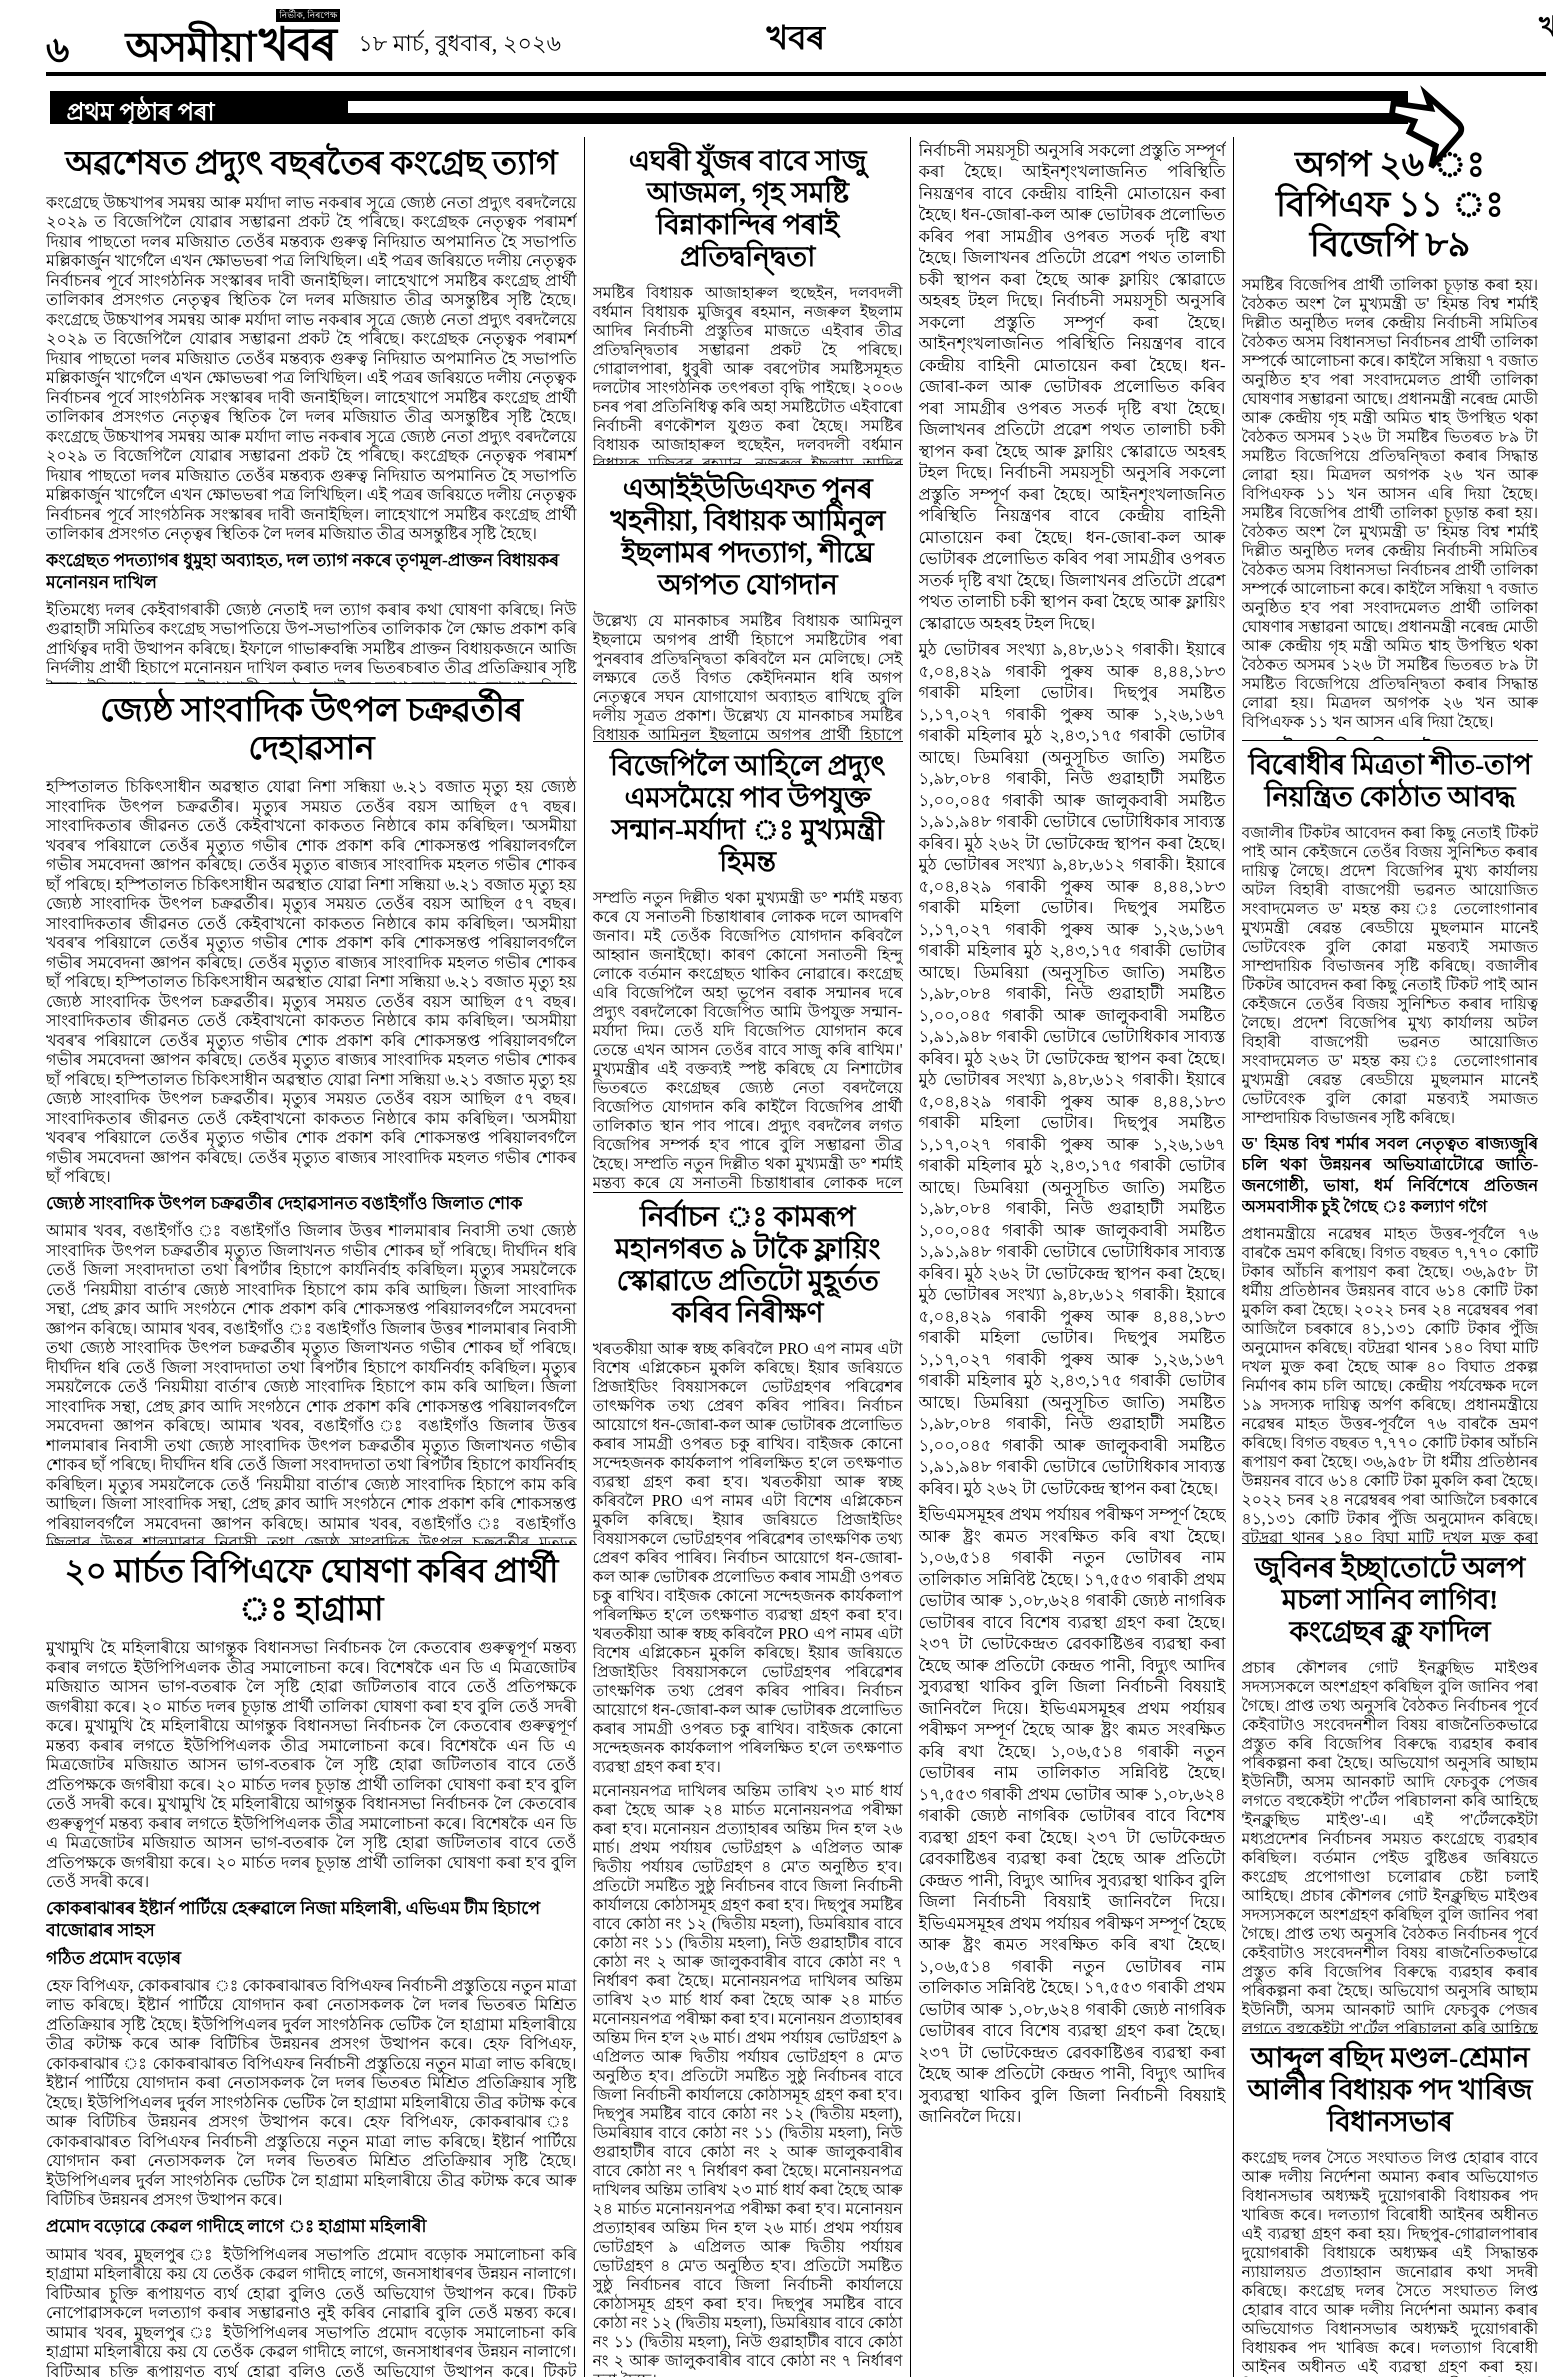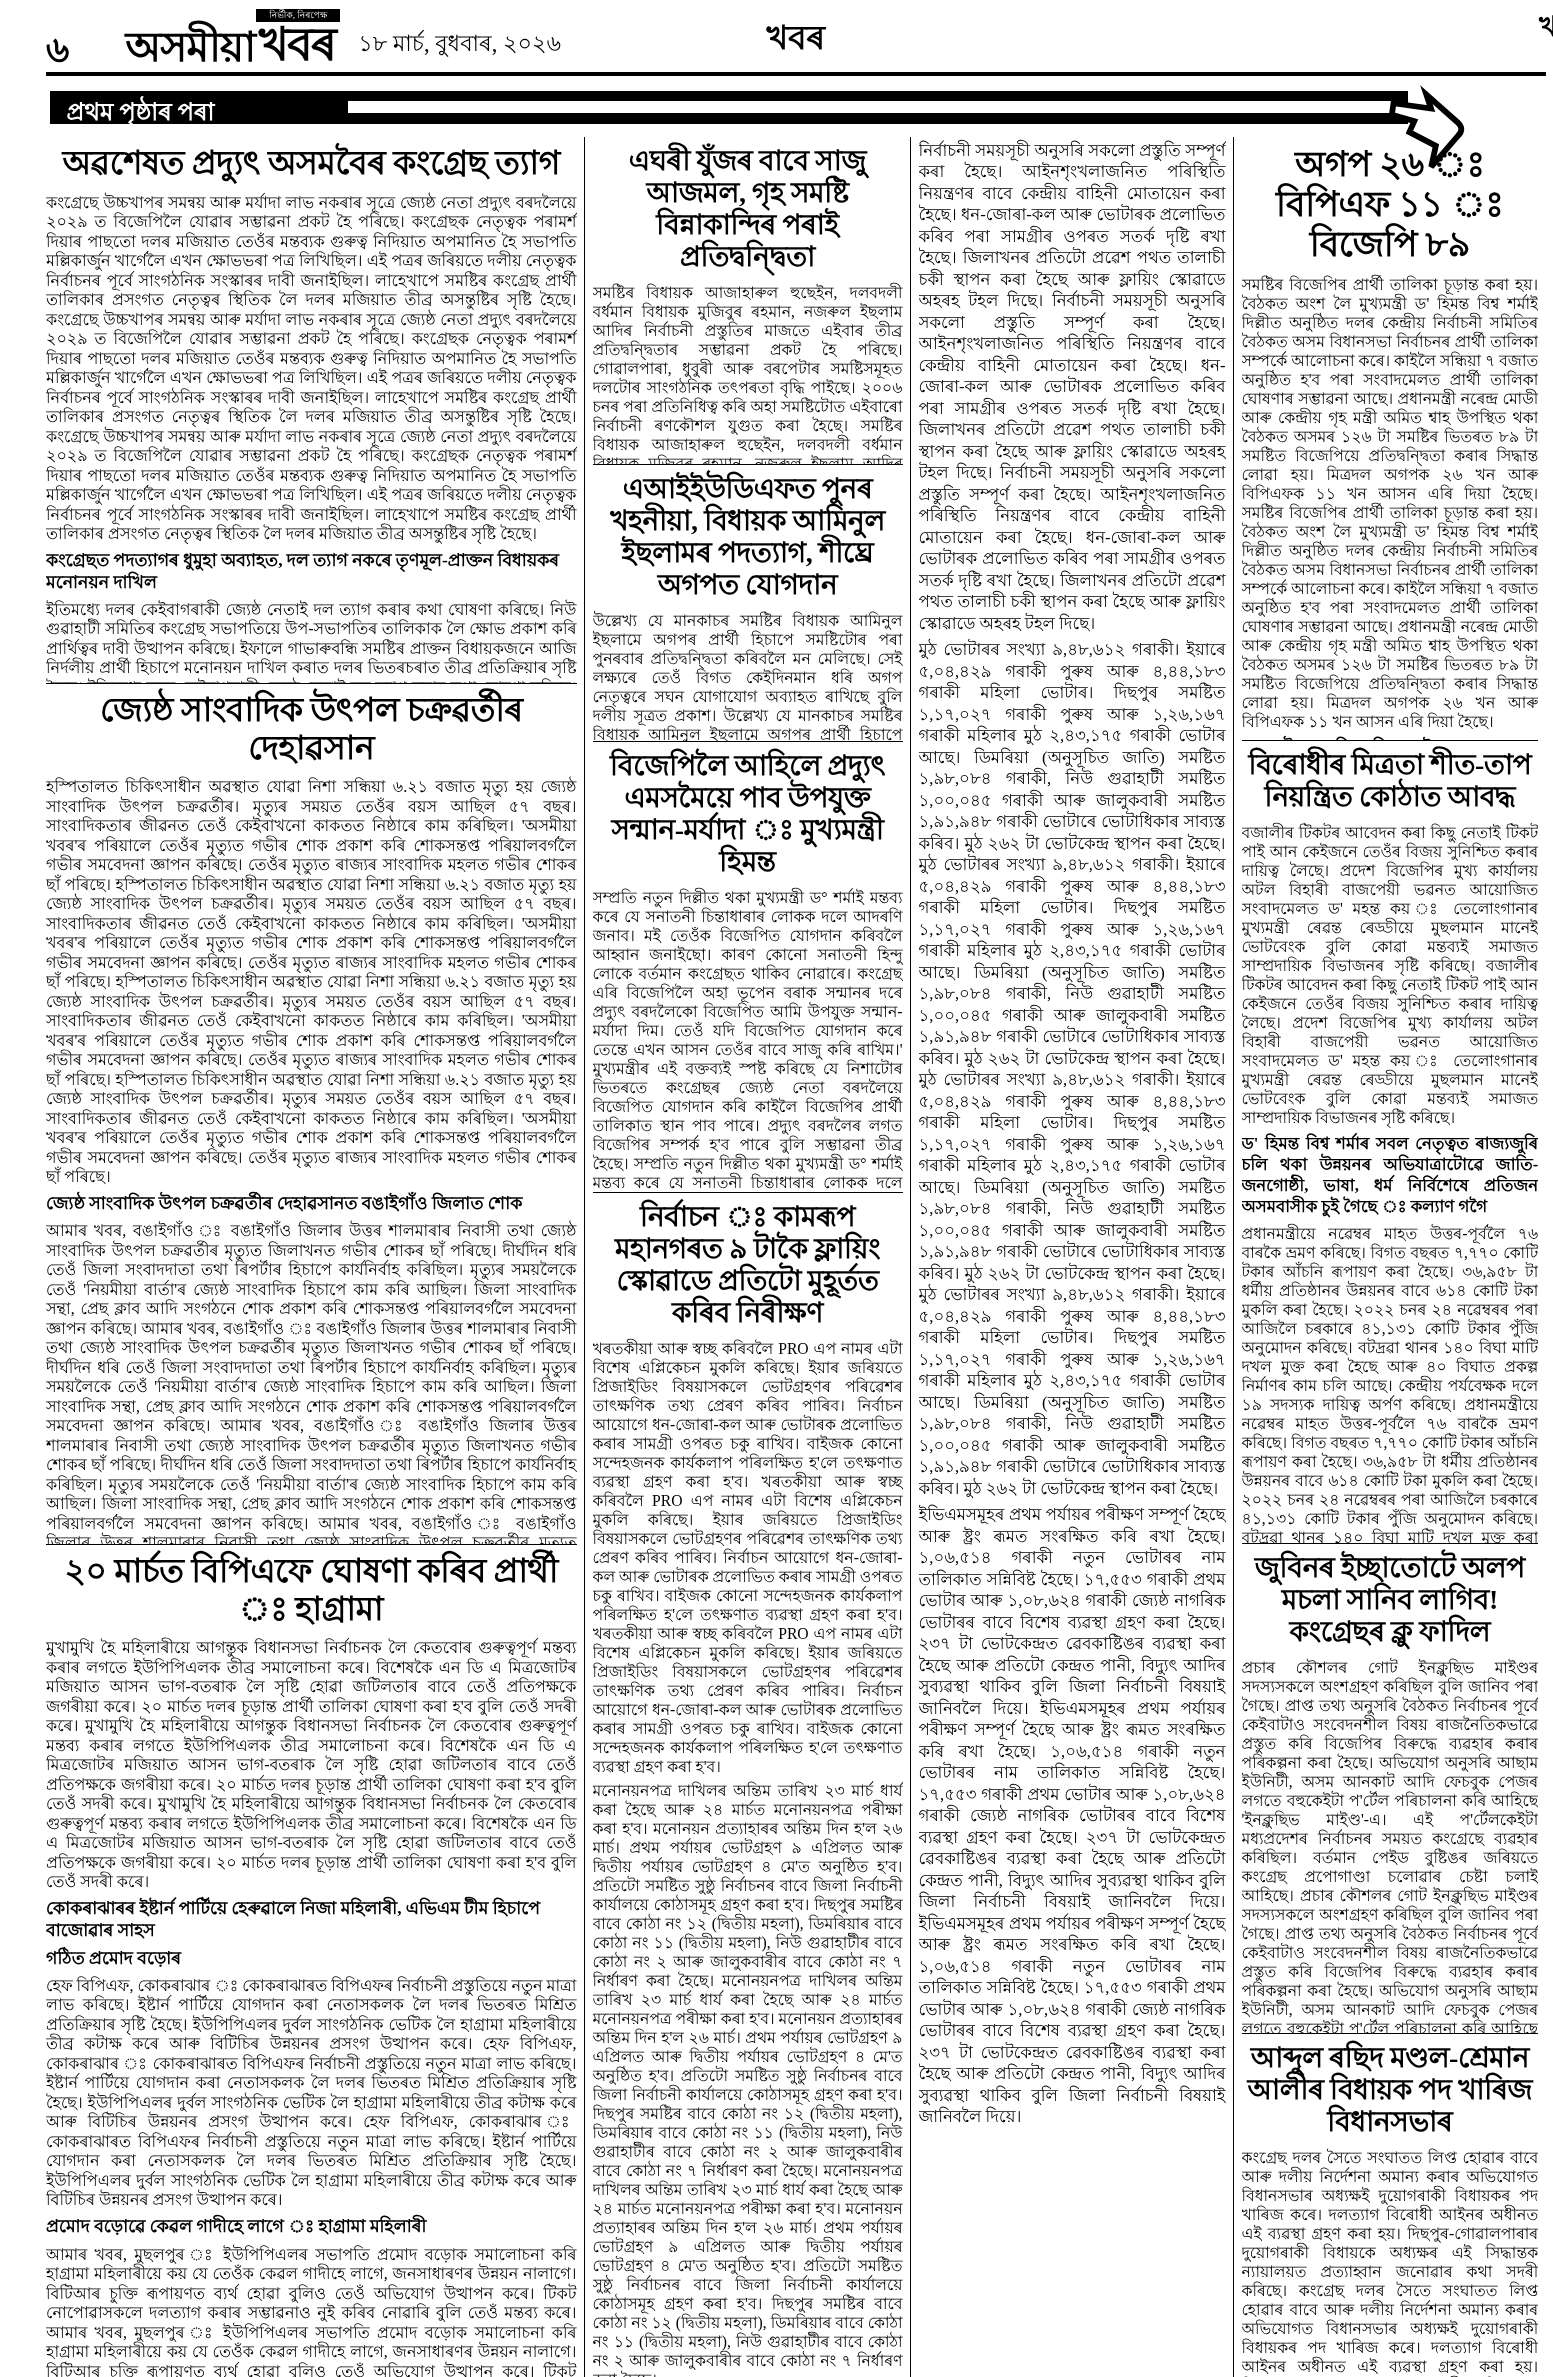--- a/index.html
+++ b/index.html
@@ -24,21 +24,21 @@
     padding-bottom:3.3px;
   }
   .page-number{font-size:36px;font-weight:bold;line-height:1;margin-right:28px;}
   .masthead{position:relative;display:flex;align-items:flex-end;line-height:1;}
   .masthead-left{font-size:41px;font-weight:900;letter-spacing:-0.8px;margin-left:28px;}
   .masthead-right{font-size:46px;font-weight:900;letter-spacing:-1.7px;margin-left:3.3px;}
   .masthead-tagline{
     position:absolute;top:-13.2px;right:-5px;
     background:#000;color:#fff;
     font-size:9px;line-height:12.4px;
-    padding:0 13px;white-space:nowrap;
+    padding:0 3px;white-space:nowrap;
   }
   .date-line{font-size:22.4px;margin-left:23px;padding-bottom:5px;}
   .center-title{
     position:absolute;left:50%;transform:translateX(-50%);
     bottom:16.6px;font-size:33px;font-weight:900;line-height:1;
   }
   .corner-glyph{
     position:absolute;right:-11.6px;top:-3.3px;
     font-size:28px;font-weight:900;
   }
@@ -144,21 +144,21 @@
       <span class="ribbon-stripe"></span>
     </div>
     <svg class="ribbon-arrow" viewBox="0 0 120 110" xmlns="http://www.w3.org/2000/svg">
       <path d="M6 28 L52 28 L44 12 L86 40 Q96 47 89 56 L62 98 L64 72 L30 60 L34 46 L6 42 Z" fill="#ffffff" stroke="#000000" stroke-width="7" stroke-linejoin="miter"></path>
     </svg>
   </div>
 
   <div class="columns" id="columns">
       <div class="col" id="col1">
         <article>
-          <h2>অৱশেষত প্ৰদ্যুৎ অসমবৈৰ কংগ্ৰেছ ত্যাগ</h2>
+          <h2>অৱশেষত প্ৰদ্যুৎ বছৰতৈৰ কংগ্ৰেছ ত্যাগ</h2>
           <p class="body">কংগ্ৰেছে উচ্চখাপৰ সমন্বয় আৰু মৰ্যাদা লাভ নকৰাৰ সূত্ৰে জ্যেষ্ঠ নেতা প্ৰদ্যুৎ বৰদলৈয়ে ২০২৯ ত বিজেপিলৈ যোৱাৰ সম্ভাৱনা প্ৰকট হৈ পৰিছে। কংগ্ৰেছক নেতৃত্বক পৰামৰ্শ দিয়াৰ পাছতো দলৰ মজিয়াত তেওঁৰ মন্তব্যক গুৰুত্ব নিদিয়াত অপমানিত হৈ সভাপতি মল্লিকাৰ্জুন খাৰ্গেলৈ এখন ক্ষোভভৰা পত্ৰ লিখিছিল। এই পত্ৰৰ জৰিয়তে দলীয় নেতৃত্বক নিৰ্বাচনৰ পূৰ্বে সাংগঠনিক সংস্কাৰৰ দাবী জনাইছিল। লাহেখাপে সমষ্টিৰ কংগ্ৰেছ প্ৰাৰ্থী তালিকাৰ প্ৰসংগত নেতৃত্বৰ স্থিতিক লৈ দলৰ মজিয়াত তীব্ৰ অসন্তুষ্টিৰ সৃষ্টি হৈছে। কংগ্ৰেছে উচ্চখাপৰ সমন্বয় আৰু মৰ্যাদা লাভ নকৰাৰ সূত্ৰে জ্যেষ্ঠ নেতা প্ৰদ্যুৎ বৰদলৈয়ে ২০২৯ ত বিজেপিলৈ যোৱাৰ সম্ভাৱনা প্ৰকট হৈ পৰিছে। কংগ্ৰেছক নেতৃত্বক পৰামৰ্শ দিয়াৰ পাছতো দলৰ মজিয়াত তেওঁৰ মন্তব্যক গুৰুত্ব নিদিয়াত অপমানিত হৈ সভাপতি মল্লিকাৰ্জুন খাৰ্গেলৈ এখন ক্ষোভভৰা পত্ৰ লিখিছিল। এই পত্ৰৰ জৰিয়তে দলীয় নেতৃত্বক নিৰ্বাচনৰ পূৰ্বে সাংগঠনিক সংস্কাৰৰ দাবী জনাইছিল। লাহেখাপে সমষ্টিৰ কংগ্ৰেছ প্ৰাৰ্থী তালিকাৰ প্ৰসংগত নেতৃত্বৰ স্থিতিক লৈ দলৰ মজিয়াত তীব্ৰ অসন্তুষ্টিৰ সৃষ্টি হৈছে। কংগ্ৰেছে উচ্চখাপৰ সমন্বয় আৰু মৰ্যাদা লাভ নকৰাৰ সূত্ৰে জ্যেষ্ঠ নেতা প্ৰদ্যুৎ বৰদলৈয়ে ২০২৯ ত বিজেপিলৈ যোৱাৰ সম্ভাৱনা প্ৰকট হৈ পৰিছে। কংগ্ৰেছক নেতৃত্বক পৰামৰ্শ দিয়াৰ পাছতো দলৰ মজিয়াত তেওঁৰ মন্তব্যক গুৰুত্ব নিদিয়াত অপমানিত হৈ সভাপতি মল্লিকাৰ্জুন খাৰ্গেলৈ এখন ক্ষোভভৰা পত্ৰ লিখিছিল। এই পত্ৰৰ জৰিয়তে দলীয় নেতৃত্বক নিৰ্বাচনৰ পূৰ্বে সাংগঠনিক সংস্কাৰৰ দাবী জনাইছিল। লাহেখাপে সমষ্টিৰ কংগ্ৰেছ প্ৰাৰ্থী তালিকাৰ প্ৰসংগত নেতৃত্বৰ স্থিতিক লৈ দলৰ মজিয়াত তীব্ৰ অসন্তুষ্টিৰ সৃষ্টি হৈছে।</p>
           <div class="subhead">কংগ্ৰেছত পদত্যাগৰ ধুমুহা অব্যাহত, দল ত্যাগ নকৰে তৃণমূল-প্ৰাক্তন বিধায়কৰ মনোনয়ন দাখিল</div>
           <p class="body">ইতিমধ্যে দলৰ কেইবাগৰাকী জ্যেষ্ঠ নেতাই দল ত্যাগ কৰাৰ কথা ঘোষণা কৰিছে। নিউ গুৱাহাটী সমিতিৰ কংগ্ৰেছ সভাপতিয়ে উপ-সভাপতিৰ তালিকাক লৈ ক্ষোভ প্ৰকাশ কৰি প্ৰাৰ্থিত্বৰ দাবী উত্থাপন কৰিছে। ইফালে গাভাৰুবন্ধি সমষ্টিৰ প্ৰাক্তন বিধায়কজনে আজি নিৰ্দলীয় প্ৰাৰ্থী হিচাপে মনোনয়ন দাখিল কৰাত দলৰ ভিতৰচৰাত তীব্ৰ প্ৰতিক্ৰিয়াৰ সৃষ্টি হৈছে। ইতিমধ্যে দলৰ কেইবাগৰাকী জ্যেষ্ঠ নেতাই দল ত্যাগ কৰাৰ কথা ঘোষণা কৰিছে। নিউ গুৱাহাটী সমিতিৰ কংগ্ৰেছ সভাপতিয়ে উপ-সভাপতিৰ তালিকাক লৈ ক্ষোভ প্ৰকাশ কৰি প্ৰাৰ্থিত্বৰ দাবী উত্থাপন কৰিছে। ইফালে গাভাৰুবন্ধি সমষ্টিৰ প্ৰাক্তন বিধায়কজনে আজি নিৰ্দলীয় প্ৰাৰ্থী হিচাপে মনোনয়ন দাখিল কৰাত দলৰ ভিতৰচৰাত তীব্ৰ প্ৰতিক্ৰিয়াৰ সৃষ্টি হৈছে। ইতিমধ্যে দলৰ কেইবাগৰাকী জ্যেষ্ঠ নেতাই দল ত্যাগ কৰাৰ কথা ঘোষণা কৰিছে। নিউ গুৱাহাটী সমিতিৰ কংগ্ৰেছ সভাপতিয়ে উপ-সভাপতিৰ তালিকাক লৈ ক্ষোভ প্ৰকাশ কৰি প্ৰাৰ্থিত্বৰ দাবী উত্থাপন কৰিছে। ইফালে গাভাৰুবন্ধি সমষ্টিৰ প্ৰাক্তন বিধায়কজনে আজি নিৰ্দলীয় প্ৰাৰ্থী হিচাপে মনোনয়ন দাখিল কৰাত দলৰ ভিতৰচৰাত তীব্ৰ প্ৰতিক্ৰিয়াৰ সৃষ্টি হৈছে।</p>
         </article>
         <article>
           <h2>জ্যেষ্ঠ সাংবাদিক উৎপল চক্ৰৱৰ্তীৰ দেহাৱসান</h2>
           <p class="body">হস্পিতালত চিকিৎসাধীন অৱস্থাত যোৱা নিশা সন্ধিয়া ৬.২১ বজাত মৃত্যু হয় জ্যেষ্ঠ সাংবাদিক উৎপল চক্ৰৱৰ্তীৰ। মৃত্যুৰ সময়ত তেওঁৰ বয়স আছিল ৫৭ বছৰ। সাংবাদিকতাৰ জীৱনত তেওঁ কেইবাখনো কাকতত নিষ্ঠাৰে কাম কৰিছিল। 'অসমীয়া খবৰ'ৰ পৰিয়ালে তেওঁৰ মৃত্যুত গভীৰ শোক প্ৰকাশ কৰি শোকসন্তপ্ত পৰিয়ালবৰ্গলৈ গভীৰ সমবেদনা জ্ঞাপন কৰিছে। তেওঁৰ মৃত্যুত ৰাজ্যৰ সাংবাদিক মহলত গভীৰ শোকৰ ছাঁ পৰিছে। হস্পিতালত চিকিৎসাধীন অৱস্থাত যোৱা নিশা সন্ধিয়া ৬.২১ বজাত মৃত্যু হয় জ্যেষ্ঠ সাংবাদিক উৎপল চক্ৰৱৰ্তীৰ। মৃত্যুৰ সময়ত তেওঁৰ বয়স আছিল ৫৭ বছৰ। সাংবাদিকতাৰ জীৱনত তেওঁ কেইবাখনো কাকতত নিষ্ঠাৰে কাম কৰিছিল। 'অসমীয়া খবৰ'ৰ পৰিয়ালে তেওঁৰ মৃত্যুত গভীৰ শোক প্ৰকাশ কৰি শোকসন্তপ্ত পৰিয়ালবৰ্গলৈ গভীৰ সমবেদনা জ্ঞাপন কৰিছে। তেওঁৰ মৃত্যুত ৰাজ্যৰ সাংবাদিক মহলত গভীৰ শোকৰ ছাঁ পৰিছে। হস্পিতালত চিকিৎসাধীন অৱস্থাত যোৱা নিশা সন্ধিয়া ৬.২১ বজাত মৃত্যু হয় জ্যেষ্ঠ সাংবাদিক উৎপল চক্ৰৱৰ্তীৰ। মৃত্যুৰ সময়ত তেওঁৰ বয়স আছিল ৫৭ বছৰ। সাংবাদিকতাৰ জীৱনত তেওঁ কেইবাখনো কাকতত নিষ্ঠাৰে কাম কৰিছিল। 'অসমীয়া খবৰ'ৰ পৰিয়ালে তেওঁৰ মৃত্যুত গভীৰ শোক প্ৰকাশ কৰি শোকসন্তপ্ত পৰিয়ালবৰ্গলৈ গভীৰ সমবেদনা জ্ঞাপন কৰিছে। তেওঁৰ মৃত্যুত ৰাজ্যৰ সাংবাদিক মহলত গভীৰ শোকৰ ছাঁ পৰিছে। হস্পিতালত চিকিৎসাধীন অৱস্থাত যোৱা নিশা সন্ধিয়া ৬.২১ বজাত মৃত্যু হয় জ্যেষ্ঠ সাংবাদিক উৎপল চক্ৰৱৰ্তীৰ। মৃত্যুৰ সময়ত তেওঁৰ বয়স আছিল ৫৭ বছৰ। সাংবাদিকতাৰ জীৱনত তেওঁ কেইবাখনো কাকতত নিষ্ঠাৰে কাম কৰিছিল। 'অসমীয়া খবৰ'ৰ পৰিয়ালে তেওঁৰ মৃত্যুত গভীৰ শোক প্ৰকাশ কৰি শোকসন্তপ্ত পৰিয়ালবৰ্গলৈ গভীৰ সমবেদনা জ্ঞাপন কৰিছে। তেওঁৰ মৃত্যুত ৰাজ্যৰ সাংবাদিক মহলত গভীৰ শোকৰ ছাঁ পৰিছে।</p>
           <div class="subhead">জ্যেষ্ঠ সাংবাদিক উৎপল চক্ৰৱৰ্তীৰ দেহাৱসানত বঙাইগাঁও জিলাত শোক</div>
           <p class="body">আমাৰ খবৰ, বঙাইগাঁও ঃ বঙাইগাঁও জিলাৰ উত্তৰ শালমাৰাৰ নিবাসী তথা জ্যেষ্ঠ সাংবাদিক উৎপল চক্ৰৱৰ্তীৰ মৃত্যুত জিলাখনত গভীৰ শোকৰ ছাঁ পৰিছে। দীৰ্ঘদিন ধৰি তেওঁ জিলা সংবাদদাতা তথা ৰিপৰ্টাৰ হিচাপে কাৰ্যনিৰ্বাহ কৰিছিল। মৃত্যুৰ সময়লৈকে তেওঁ 'নিয়মীয়া বাৰ্তা'ৰ জ্যেষ্ঠ সাংবাদিক হিচাপে কাম কৰি আছিল। জিলা সাংবাদিক সন্থা, প্ৰেছ ক্লাব আদি সংগঠনে শোক প্ৰকাশ কৰি শোকসন্তপ্ত পৰিয়ালবৰ্গলৈ সমবেদনা জ্ঞাপন কৰিছে। আমাৰ খবৰ, বঙাইগাঁও ঃ বঙাইগাঁও জিলাৰ উত্তৰ শালমাৰাৰ নিবাসী তথা জ্যেষ্ঠ সাংবাদিক উৎপল চক্ৰৱৰ্তীৰ মৃত্যুত জিলাখনত গভীৰ শোকৰ ছাঁ পৰিছে। দীৰ্ঘদিন ধৰি তেওঁ জিলা সংবাদদাতা তথা ৰিপৰ্টাৰ হিচাপে কাৰ্যনিৰ্বাহ কৰিছিল। মৃত্যুৰ সময়লৈকে তেওঁ 'নিয়মীয়া বাৰ্তা'ৰ জ্যেষ্ঠ সাংবাদিক হিচাপে কাম কৰি আছিল। জিলা সাংবাদিক সন্থা, প্ৰেছ ক্লাব আদি সংগঠনে শোক প্ৰকাশ কৰি শোকসন্তপ্ত পৰিয়ালবৰ্গলৈ সমবেদনা জ্ঞাপন কৰিছে। আমাৰ খবৰ, বঙাইগাঁও ঃ বঙাইগাঁও জিলাৰ উত্তৰ শালমাৰাৰ নিবাসী তথা জ্যেষ্ঠ সাংবাদিক উৎপল চক্ৰৱৰ্তীৰ মৃত্যুত জিলাখনত গভীৰ শোকৰ ছাঁ পৰিছে। দীৰ্ঘদিন ধৰি তেওঁ জিলা সংবাদদাতা তথা ৰিপৰ্টাৰ হিচাপে কাৰ্যনিৰ্বাহ কৰিছিল। মৃত্যুৰ সময়লৈকে তেওঁ 'নিয়মীয়া বাৰ্তা'ৰ জ্যেষ্ঠ সাংবাদিক হিচাপে কাম কৰি আছিল। জিলা সাংবাদিক সন্থা, প্ৰেছ ক্লাব আদি সংগঠনে শোক প্ৰকাশ কৰি শোকসন্তপ্ত পৰিয়ালবৰ্গলৈ সমবেদনা জ্ঞাপন কৰিছে। আমাৰ খবৰ, বঙাইগাঁও ঃ বঙাইগাঁও জিলাৰ উত্তৰ শালমাৰাৰ নিবাসী তথা জ্যেষ্ঠ সাংবাদিক উৎপল চক্ৰৱৰ্তীৰ মৃত্যুত জিলাখনত গভীৰ শোকৰ ছাঁ পৰিছে। দীৰ্ঘদিন ধৰি তেওঁ জিলা সংবাদদাতা তথা ৰিপৰ্টাৰ হিচাপে কাৰ্যনিৰ্বাহ কৰিছিল। মৃত্যুৰ সময়লৈকে তেওঁ 'নিয়মীয়া বাৰ্তা'ৰ জ্যেষ্ঠ সাংবাদিক হিচাপে কাম কৰি আছিল। জিলা সাংবাদিক সন্থা, প্ৰেছ ক্লাব আদি সংগঠনে শোক প্ৰকাশ কৰি শোকসন্তপ্ত পৰিয়ালবৰ্গলৈ সমবেদনা জ্ঞাপন কৰিছে।</p>
         </article>

